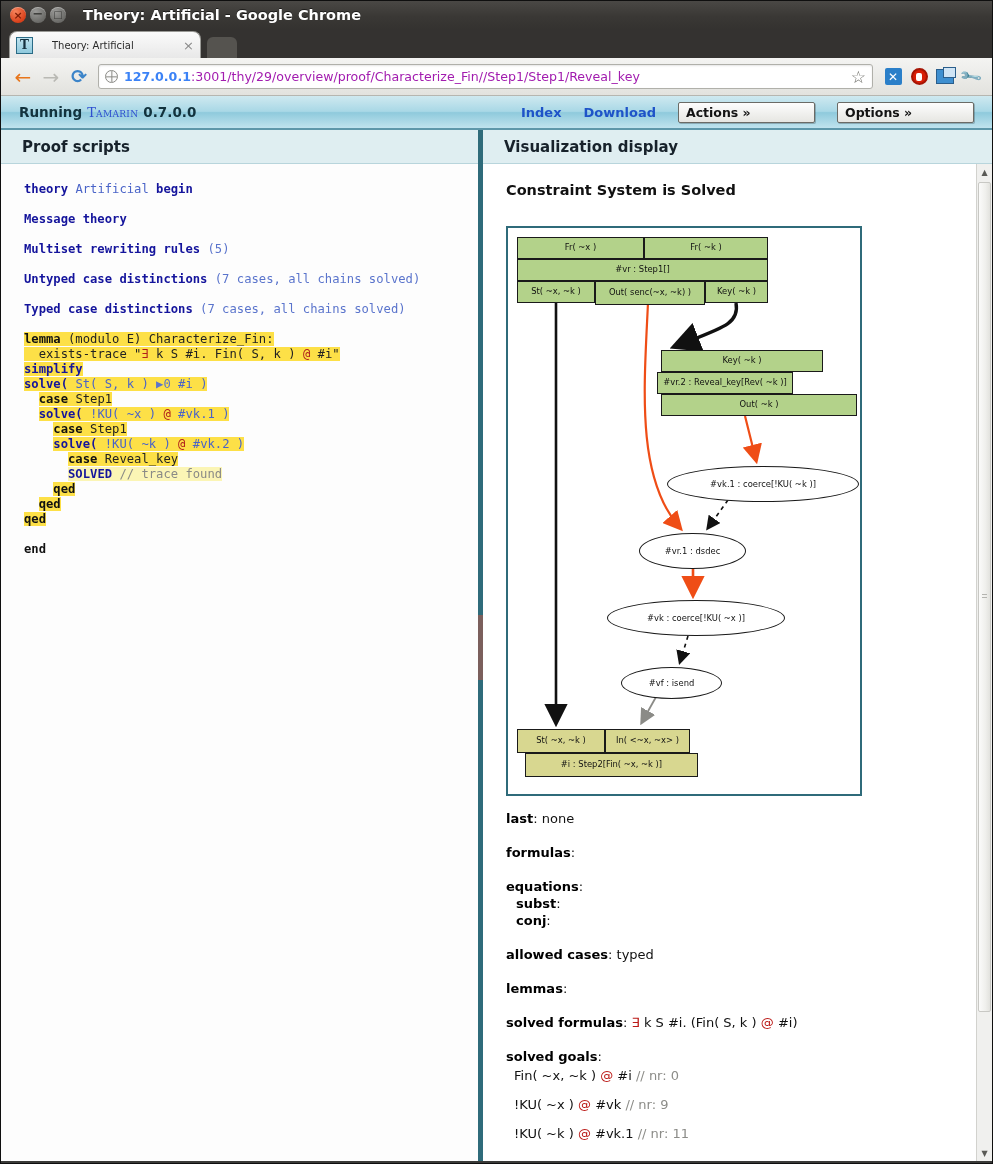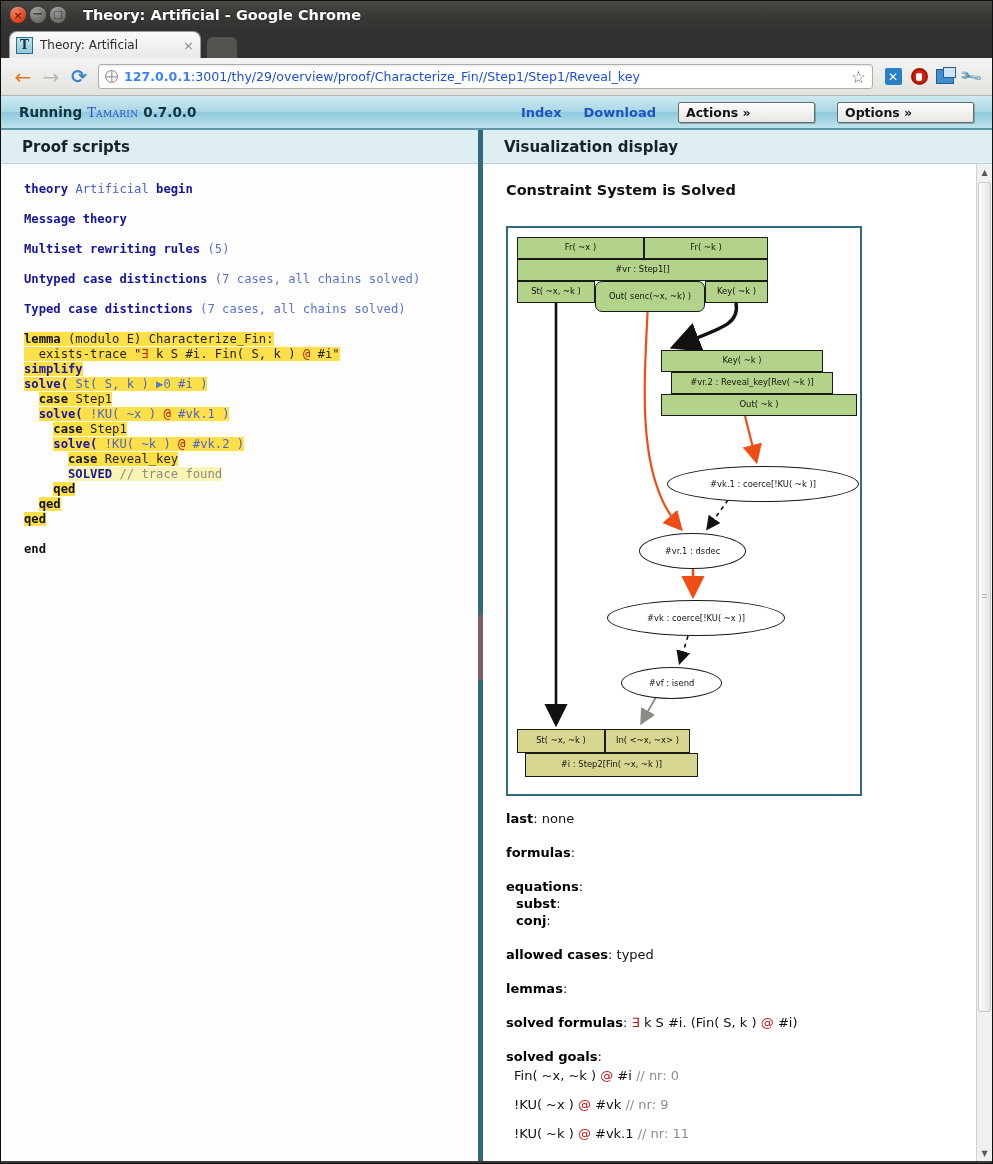--- a/index.html
+++ b/index.html
@@ -60,21 +60,21 @@
   }
   .tab-fav {
     width: 17px; height: 17px; flex: 0 0 17px;
     background: linear-gradient(180deg,#bfe3ef,#8fc9dd);
     border: 1px solid #2a6b86;
     display: flex; align-items: center; justify-content: center;
     font-family: "DejaVu Serif", serif; font-weight: bold; font-size: 12px;
     color: #15303e; line-height: 1;
   }
   .tab-label {
-    margin-left: 7px; font-size: 12px; color: #2b2b2b;
+    margin-left: 19px; font-size: 10px; color: #2b2b2b;
     white-space: nowrap; overflow: hidden; text-overflow: ellipsis;
     flex: 1 1 auto;
   }
   .tab-close { color: #8a8a8a; font-size: 13px; margin-left: 4px; flex:0 0 auto;}
   .newtab {
     position: absolute; left: 206px; top: 8px;
     width: 30px; height: 21px;
     background: #55534f;
     border-top-left-radius: 6px; border-top-right-radius: 6px;
   }
@@ -98,21 +98,21 @@
     box-shadow: inset 0 1px 2px rgba(0,0,0,.10);
   }
   .globe { width: 13px; height: 13px; border-radius: 50%; border: 1.3px solid #8b8b86;
            margin-right: 6px; flex: 0 0 13px; position: relative; background:#fafafa; }
   .globe:before { content:""; position:absolute; left:50%; top:0; bottom:0; width:1.3px;
                   background:#8b8b86; transform:translateX(-50%); }
   .globe:after { content:""; position:absolute; top:50%; left:0; right:0; height:1.3px;
                  background:#8b8b86; transform:translateY(-50%); }
   .url-text { font-size: 12.6px; white-space: nowrap; overflow:hidden; }
   .url-host { color: #3b82f6; font-weight: bold; }
-  .url-rest { color: #1d4ed8; }
+  .url-rest { color: #a21caf; }
   .tbicon { width: 26px; height: 26px; display:flex; align-items:center; justify-content:center;
             flex: 0 0 26px; }
   .star { font-size: 17px; color: #6e6e68; }
   .ic-blue { width:17px; height:17px; background:#2a7fc9; border-radius:2px; color:#fff;
              display:flex;align-items:center;justify-content:center;font-size:12px;font-weight:bold;
              font-family:"DejaVu Sans",sans-serif;}
   .ic-stop { width:17px;height:17px;border-radius:50%;background:#d81e06;border:2px solid #a61404;
              display:flex;align-items:center;justify-content:center;}
   .ic-stop span{ display:block;width:6px;height:8px;background:#fff;border-radius:2px;}
   .ic-img { width:18px;height:15px;background:#3e8fd0;border:1px solid #2a5e8c;position:relative;}
@@ -405,30 +405,30 @@
             </div>
             <div class="gbox" style="position: absolute; left: 136px; top: 9px; width: 124px; height: 22px;">
               <span>Fr( ~k )</span>
             </div>
             <div class="gbox" style="position: absolute; left: 9px; top: 31px; width: 251px; height: 22px;">
               <span>#vr : Step1[]</span>
             </div>
             <div class="gbox" style="position: absolute; left: 9px; top: 53px; width: 78px; height: 22px;">
               <span>St( ~x, ~k )</span>
             </div>
-            <div class="gbox" style="position: absolute; left: 87px; top: 53px; width: 110px; height: 31px; border-radius: 7px;">
+            <div class="gbox" style="position: absolute; left: 87px; top: 53px; width: 110px; height: 24px;">
               <span>Out( senc(~x, ~k) )</span>
             </div>
             <div class="gbox" style="position: absolute; left: 197px; top: 53px; width: 63px; height: 22px;">
               <span>Key( ~k )</span>
             </div>
             <div class="gbox" style="position: absolute; left: 153px; top: 122px; width: 162px; height: 22px;">
               <span>Key( ~k )</span>
             </div>
-            <div class="gbox" style="position: absolute; left: 163px; top: 144px; width: 162px; height: 22px;">
+            <div class="gbox" style="position: absolute; left: 149px; top: 144px; width: 136px; height: 22px;">
               <span>#vr.2 : Reveal_key[Rev( ~k )]</span>
             </div>
             <div class="gbox" style="position: absolute; left: 153px; top: 166px; width: 196px; height: 22px;">
               <span>Out( ~k )</span>
             </div>
             <div class="gell" style="position: absolute; left: 159px; top: 238px; width: 192px; height: 36px;">
               <span>#vk.1 : coerce[!KU( ~k )]</span>
             </div>
             <div class="gell" style="position: absolute; left: 131px; top: 305px; width: 107px; height: 36px;">
               <span>#vr.1 : dsdec</span>

